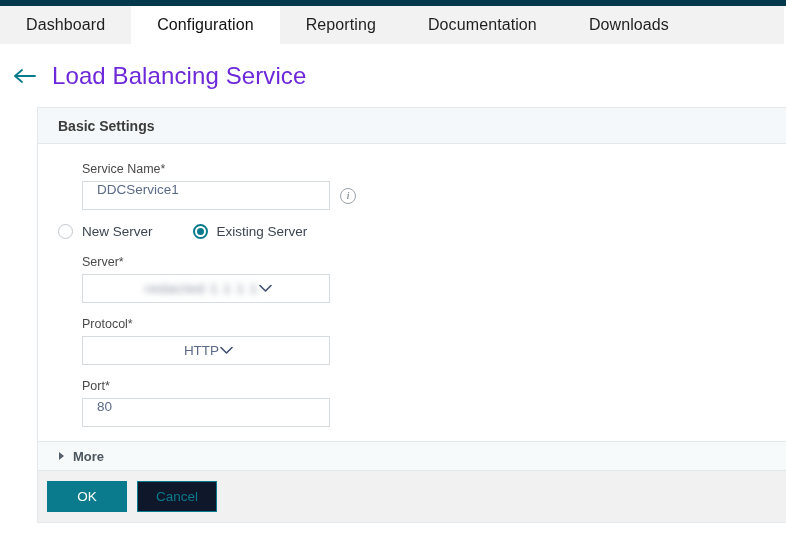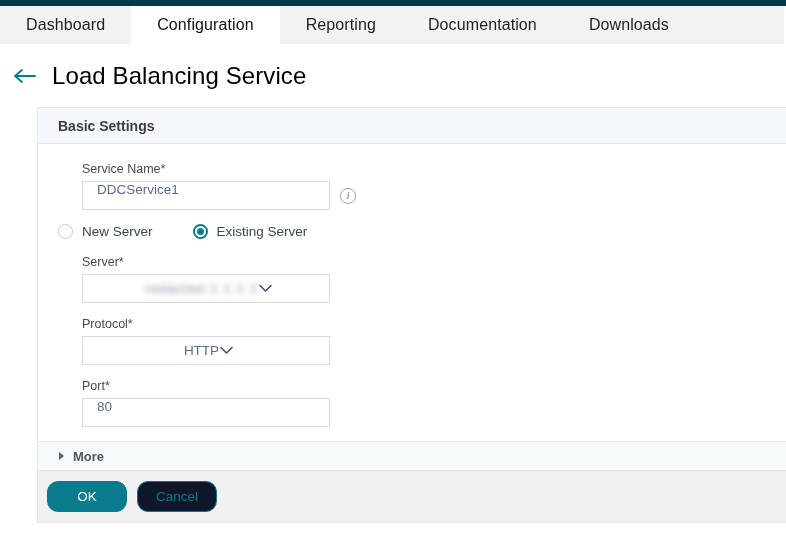--- a/index.html
+++ b/index.html
@@ -73,21 +73,21 @@
     width: 26px;
     height: 26px;
     display: flex;
     align-items: center;
     justify-content: center;
     cursor: pointer;
   }
   .page-title {
     font-size: 24px;
     font-weight: normal;
-    color: #000000;
+    color: #6d28d9;
     letter-spacing: .1px;
   }
 
   
   .panel {
     position: absolute;
     left: 37px;
     top: 107px;
     width: 760px;           
     background: #ffffff;
@@ -270,21 +270,20 @@
   .btn {
     height: 31px;
     min-width: 80px;
     display: flex;
     align-items: center;
     justify-content: center;
     font-size: 13.5px;
     cursor: pointer;
     box-sizing: border-box;
     padding: 0 18px;
-    border-radius: 11px;
   }
   .btn-primary {
     background: #0a7b8c;
     color: #ffffff;
     border: 1px solid #0a7b8c;
   }
   .btn-secondary {
     background: #0f172a;
     color: #0a7b8c;
     border: 1px solid #0a7b8c;

